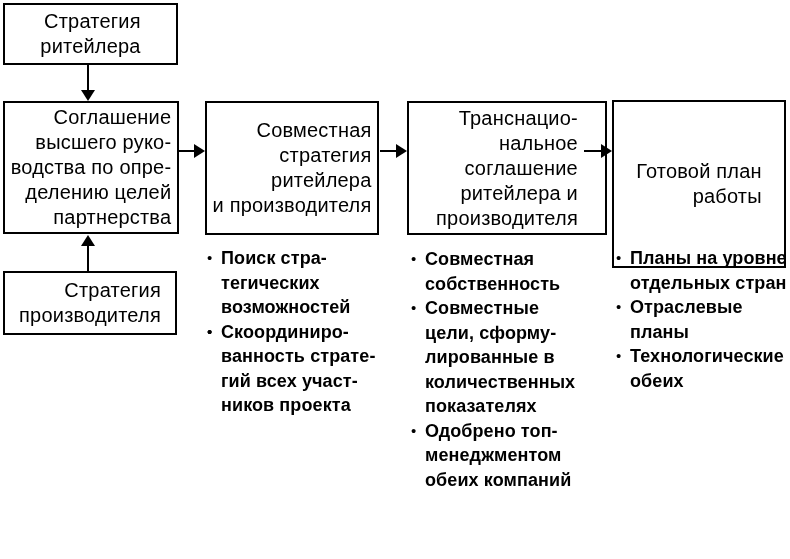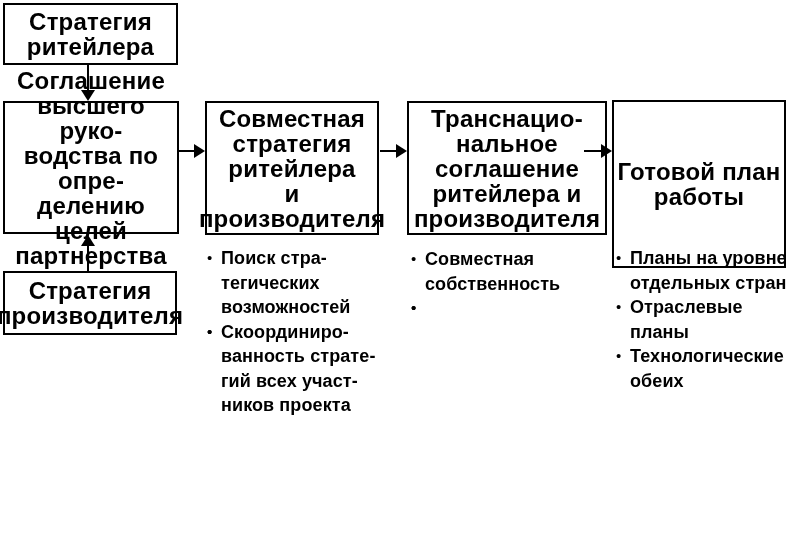--- a/index.html
+++ b/index.html
@@ -20,25 +20,26 @@
     position: absolute;
     border: 2px solid #000000;
     background: #ffffff;
     display: flex;
     align-items: center;
     justify-content: center;
     text-align: center;
     box-sizing: border-box;
   }
   .box .label {
-    font-weight: bold;
-    font-size: 24px;
+    font-weight: normal;
+    font-size: 20px;
     line-height: 25px;
     white-space: pre-line;
     letter-spacing: 0.2px;
+    text-align: right;
   }
   .bullet-list {
     position: absolute;
     font-size: 18px;
     line-height: 24.5px;
     letter-spacing: 0.1px;
   }
   .bullet-item {
     position: relative;
     padding-left: 14px;
@@ -171,23 +172,31 @@
   </div>
 
   <div class="bullet-list" style="left:411px; top:247px; width:180px;">
     <div class="bullet-item">
       <span class="bullet">•</span>
       <span class="item-text">Совместная
 собственность</span>
     </div>
     <div class="bullet-item">
       <span class="bullet">•</span>
-    </div>
-    <div class="bullet-item">
-      <span class="bullet">•</span>
+      <span class="item-text">Совместные
+цели, сформу-
+лированные в
+количественных
+показателях</span>
+    </div>
+    <div class="bullet-item">
+      <span class="bullet">•</span>
+      <span class="item-text">Одобрено топ-
+менеджментом
+обеих компаний</span>
     </div>
   </div>
 
   <div class="bullet-list" style="left:616px; top:246px; width:172px;">
     <div class="bullet-item">
       <span class="bullet">•</span>
       <span class="item-text">Планы на уровне
 отдельных стран</span>
     </div>
     <div class="bullet-item">

